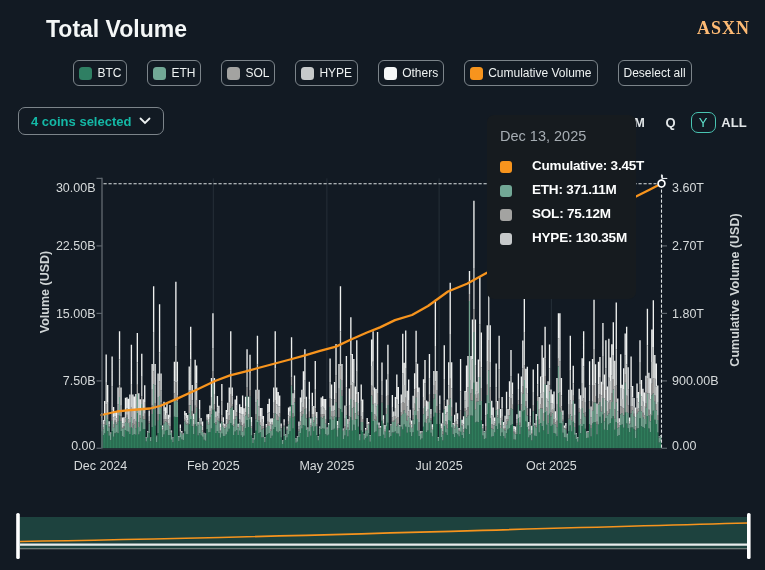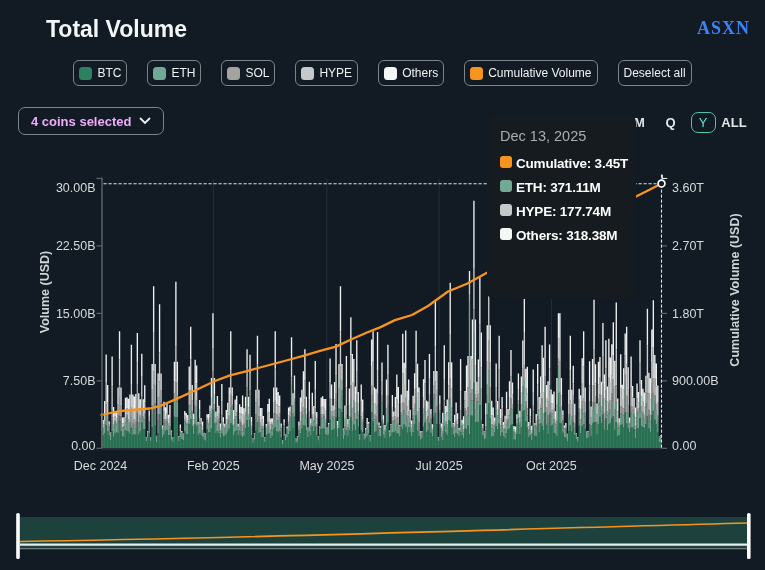--- a/index.html
+++ b/index.html
@@ -1,36 +1,36 @@
 <!DOCTYPE html>
 <html><head><meta charset="utf-8">
 <style>
 * { margin:0; padding:0; box-sizing:border-box; }
 html,body { width:765px; height:570px; background:#121a23; overflow:hidden;
   font-family:"Liberation Sans", sans-serif; }
 .abs { position:absolute; }
 .title { left:18px; top:16px; font-size:23px; font-weight:700; color:#f4f7f7;margin-left:28px; }
 .logo { right:15px; top:18px; font-family:"Liberation Serif", serif; font-weight:700;
-  font-size:18px; color:#3b82f6; letter-spacing:1px; }
+  font-size:18px; color:#fdba74; letter-spacing:1px; }
 .legend { left:0; top:60px; width:765px; display:flex; justify-content:center; gap:20px; }
 .lbtn { display:inline-flex; align-items:center; gap:5px; padding:0 5px; height:26px;
   border:1px solid #7c848a; border-radius:6px; color:#eef2f2; font-size:12px; font-weight:400; white-space:nowrap; }
 .chip { width:13px; height:13px; border-radius:3.5px; display:inline-block; }
 .dd { left:18px; top:107px; width:146px; height:28px; border:1px solid #7c848a; border-radius:7px;
   display:flex; align-items:center; justify-content:space-between; padding:8px 12px;
-  color:#f0abfc; font-size:13px; font-weight:700; }
+  color:#14b8a6; font-size:13px; font-weight:700; }
 .trange { top:112px; right:0; left:624px; display:flex; align-items:center; gap:0; color:#e2e6e8;
   font-size:13px; font-weight:700; }
 .tr-i { width:31px; text-align:center; }
 .tr-y { width:25px; height:21px; border:1px solid #49c4b2; border-radius:7px; color:#5fe0cb; font-weight:400;
   display:flex; align-items:center; justify-content:center; margin:0 3px 0 4.5px; }
 .tooltip { left:487px; top:115px; width:149px; height:184px; background:#161b1f;
   border-radius:7px; padding:12px 13px 10px 13px; z-index:5; }
-.ttitle { color:#a6adb3; font-size:14.5px; line-height:19px; margin-bottom:10px; white-space:nowrap; }
-.trow { display:flex; align-items:flex-start; gap:4px; height:24px; color:#fdfefe;
+.ttitle { color:#a6adb3; font-size:14.5px; line-height:19px; margin-bottom:3px; white-space:nowrap; }
+.trow { display:flex; align-items:flex-end; gap:20px; height:24px; color:#fdfefe;
   font-size:13.5px; font-weight:700; letter-spacing:-0.2px; white-space:nowrap; }
 .tchip { width:12px; height:12px; border-radius:3px; display:inline-block; flex:none; }
 </style></head>
 <body>
 <svg width="765" height="570" viewBox="0 0 765 570" style="position:absolute;left:0;top:0">
 <line x1="213.3" y1="178.4" x2="213.3" y2="448.3" stroke="#262f38" stroke-width="1"></line>
 <line x1="326.9" y1="178.4" x2="326.9" y2="448.3" stroke="#262f38" stroke-width="1"></line>
 <line x1="439.1" y1="178.4" x2="439.1" y2="448.3" stroke="#262f38" stroke-width="1"></line>
 <line x1="551.4" y1="178.4" x2="551.4" y2="448.3" stroke="#262f38" stroke-width="1"></line>
 <path d="M101.74 448.3V431.5M103.22 448.3V435.0M104.71 448.3V433.4M106.19 448.3V424.9M107.67 448.3V431.0M109.16 448.3V435.8M110.64 448.3V440.3M112.12 448.3V431.1M113.60 448.3V436.8M115.09 448.3V433.3M116.57 448.3V432.5M118.05 448.3V433.3M119.54 448.3V415.8M121.02 448.3V430.9M122.50 448.3V436.3M123.98 448.3V437.1M125.47 448.3V430.1M126.95 448.3V431.3M128.43 448.3V431.8M129.91 448.3V434.0M131.40 448.3V427.5M132.88 448.3V435.1M134.36 448.3V433.9M135.85 448.3V434.7M137.33 448.3V412.9M138.81 448.3V434.5M140.29 448.3V431.6M141.78 448.3V422.4M143.26 448.3V429.3M144.74 448.3V428.9M146.23 448.3V441.4M147.71 448.3V437.8M149.19 448.3V433.1M150.67 448.3V441.3M152.16 448.3V427.1M153.64 448.3V409.4M155.12 448.3V425.8M156.61 448.3V441.9M158.09 448.3V432.9M159.57 448.3V414.3M161.05 448.3V425.4M162.54 448.3V437.0M164.02 448.3V434.4M165.50 448.3V430.7M166.98 448.3V430.1M168.47 448.3V435.2M169.95 448.3V435.1M171.43 448.3V439.7M172.92 448.3V442.3M174.40 448.3V416.7M175.88 448.3V417.0M177.36 448.3V417.0M178.85 448.3V441.1M180.33 448.3V437.6M181.81 448.3V439.6M183.30 448.3V440.3M184.78 448.3V431.5M186.26 448.3V434.1M187.74 448.3V434.2M189.23 448.3V424.0M190.71 448.3V418.9M192.19 448.3V426.1M193.68 448.3V434.3M195.16 448.3V424.3M196.64 448.3V426.2M198.12 448.3V435.6M199.61 448.3V433.2M201.09 448.3V435.4M202.57 448.3V436.8M204.05 448.3V439.8M205.54 448.3V440.7M207.02 448.3V429.1M208.50 448.3V432.4M209.99 448.3V432.0M211.47 448.3V428.6M212.95 448.3V409.7M214.43 448.3V423.0M215.92 448.3V433.0M217.40 448.3V430.9M218.88 448.3V432.9M220.37 448.3V437.7M221.85 448.3V433.6M223.33 448.3V436.0M224.81 448.3V436.1M226.30 448.3V434.4M227.78 448.3V431.7M229.26 448.3V428.7M230.75 448.3V423.1M232.23 448.3V425.3M233.71 448.3V434.9M235.19 448.3V431.6M236.68 448.3V430.2M238.16 448.3V434.9M239.64 448.3V430.8M241.12 448.3V435.4M242.61 448.3V437.2M244.09 448.3V435.7M245.57 448.3V428.3M247.06 448.3V419.9M248.54 448.3V427.0M250.02 448.3V419.6M251.50 448.3V435.5M252.99 448.3V443.1M254.47 448.3V439.7M255.95 448.3V430.8M257.44 448.3V421.9M258.92 448.3V433.2M260.40 448.3V432.3M261.88 448.3V437.5M263.37 448.3V437.2M264.85 448.3V442.2M266.33 448.3V435.2M267.82 448.3V434.1M269.30 448.3V432.9M270.78 448.3V438.1M272.26 448.3V435.8M273.75 448.3V429.2M275.23 448.3V427.1M276.71 448.3V431.6M278.20 448.3V432.6M279.68 448.3V431.2M281.16 448.3V437.5M282.64 448.3V444.0M284.13 448.3V436.0M285.61 448.3V440.0M287.09 448.3V437.6M288.57 448.3V434.2M290.06 448.3V431.3M291.54 448.3V405.0M293.02 448.3V428.6M294.51 448.3V416.5M295.99 448.3V442.8M297.47 448.3V441.7M298.95 448.3V437.0M300.44 448.3V433.1M301.92 448.3V428.4M303.40 448.3V424.9M304.89 448.3V425.8M306.37 448.3V429.9M307.85 448.3V437.1M309.33 448.3V431.6M310.82 448.3V435.7M312.30 448.3V426.6M313.78 448.3V431.3M315.27 448.3V426.6M316.75 448.3V434.9M318.23 448.3V440.6M319.71 448.3V434.5M321.20 448.3V429.1M322.68 448.3V428.5M324.16 448.3V428.8M325.64 448.3V434.3M327.13 448.3V435.5M328.61 448.3V434.7M330.09 448.3V419.5M331.58 448.3V430.0M333.06 448.3V429.8M334.54 448.3V428.7M336.02 448.3V417.3M337.51 448.3V436.8M338.99 448.3V428.0M340.47 448.3V409.0M341.96 448.3V412.3M343.44 448.3V438.9M344.92 448.3V435.4M346.40 448.3V430.0M347.89 448.3V436.4M349.37 448.3V430.2M350.85 448.3V417.2M352.34 448.3V430.7M353.82 448.3V424.7M355.30 448.3V430.0M356.78 448.3V419.0M358.27 448.3V426.8M359.75 448.3V440.6M361.23 448.3V430.4M362.71 448.3V432.0M364.20 448.3V439.7M365.68 448.3V437.9M367.16 448.3V436.4M368.65 448.3V433.4M370.13 448.3V441.7M371.61 448.3V412.1M373.09 448.3V421.1M374.58 448.3V432.5M376.06 448.3V431.6M377.54 448.3V424.8M379.03 448.3V436.5M380.51 448.3V435.9M381.99 448.3V420.7M383.47 448.3V434.7M384.96 448.3V437.9M386.44 448.3V426.5M387.92 448.3V422.7M389.41 448.3V437.5M390.89 448.3V436.1M392.37 448.3V432.4M393.85 448.3V432.6M395.34 448.3V431.6M396.82 448.3V433.6M398.30 448.3V433.7M399.79 448.3V436.5M401.27 448.3V426.7M402.75 448.3V429.6M404.23 448.3V424.5M405.72 448.3V426.8M407.20 448.3V432.8M408.68 448.3V427.2M410.16 448.3V432.3M411.65 448.3V436.2M413.13 448.3V432.3M414.61 448.3V424.6M416.10 448.3V415.2M417.58 448.3V430.8M419.06 448.3V436.1M420.54 448.3V439.8M422.03 448.3V438.5M423.51 448.3V426.8M424.99 448.3V422.6M426.48 448.3V431.9M427.96 448.3V430.6M429.44 448.3V422.8M430.92 448.3V432.8M432.41 448.3V436.4M433.89 448.3V416.8M435.37 448.3V412.7M436.86 448.3V424.0M438.34 448.3V441.1M439.82 448.3V424.1M441.30 448.3V436.9M442.79 448.3V440.5M444.27 448.3V425.9M445.75 448.3V432.6M447.23 448.3V435.0M448.72 448.3V419.9M450.20 448.3V421.4M451.68 448.3V427.5M453.17 448.3V434.2M454.65 448.3V437.0M456.13 448.3V432.9M457.61 448.3V434.6M459.10 448.3V436.6M460.58 448.3V431.8M462.06 448.3V435.1M463.55 448.3V438.0M465.03 448.3V428.4M466.51 448.3V429.2M467.99 448.3V425.5M469.48 448.3V434.1M470.96 448.3V415.6M472.44 448.3V415.7M473.93 448.3V382.8M475.41 448.3V422.5M476.89 448.3V421.8M478.37 448.3V422.3M479.86 448.3V405.1M481.34 448.3V420.4M482.82 448.3V435.5M484.30 448.3V439.0M485.79 448.3V438.4M487.27 448.3V413.9M488.75 448.3V403.1M490.24 448.3V418.2M491.72 448.3V436.8M493.20 448.3V436.2M494.68 448.3V432.6M496.17 448.3V426.1M497.65 448.3V429.2M499.13 448.3V423.4M500.62 448.3V436.0M502.10 448.3V432.4M503.58 448.3V436.3M505.06 448.3V438.4M506.55 448.3V433.2M508.03 448.3V429.6M509.51 448.3V428.1M511.00 448.3V425.2M512.48 448.3V423.9M513.96 448.3V439.6M515.44 448.3V439.7M516.93 448.3V434.3M518.41 448.3V418.3M519.89 448.3V434.3M521.38 448.3V427.3M522.86 448.3V411.4M524.34 448.3V410.3M525.82 448.3V421.5M527.31 448.3V427.3M528.79 448.3V437.6M530.27 448.3V435.2M531.75 448.3V440.4M533.24 448.3V426.2M534.72 448.3V435.8M536.20 448.3V436.2M537.69 448.3V416.3M539.17 448.3V432.6M540.65 448.3V423.1M542.13 448.3V425.9M543.62 448.3V430.5M545.10 448.3V412.2M546.58 448.3V424.8M548.07 448.3V434.1M549.55 448.3V413.8M551.03 448.3V426.1M552.51 448.3V424.7M554.00 448.3V433.1M555.48 448.3V433.7M556.96 448.3V436.3M558.45 448.3V393.3M559.93 448.3V423.1M561.41 448.3V423.6M562.89 448.3V432.8M564.38 448.3V437.3M565.86 448.3V437.5M567.34 448.3V440.9M568.82 448.3V431.2M570.31 448.3V425.6M571.79 448.3V431.5M573.27 448.3V421.7M574.76 448.3V434.8M576.24 448.3V439.1M577.72 448.3V441.8M579.20 448.3V425.4M580.69 448.3V433.2M582.17 448.3V425.9M583.65 448.3V424.1M585.14 448.3V428.8M586.62 448.3V438.1M588.10 448.3V437.8M589.58 448.3V424.1M591.07 448.3V436.6M592.55 448.3V423.4M594.03 448.3V422.2M595.52 448.3V422.2M597.00 448.3V434.4M598.48 448.3V424.5M599.96 448.3V416.8M601.45 448.3V423.3M602.93 448.3V414.5M604.41 448.3V429.8M605.89 448.3V418.1M607.38 448.3V430.0M608.86 448.3V424.4M610.34 448.3V423.0M611.83 448.3V418.4M613.31 448.3V416.0M614.79 448.3V429.8M616.27 448.3V422.0M617.76 448.3V436.0M619.24 448.3V435.1M620.72 448.3V425.0M622.21 448.3V424.5M623.69 448.3V427.8M625.17 448.3V412.6M626.65 448.3V423.5M628.14 448.3V428.3M629.62 448.3V431.9M631.10 448.3V427.6M632.59 448.3V427.6M634.07 448.3V429.3M635.55 448.3V438.0M637.03 448.3V428.5M638.52 448.3V428.2M640.00 448.3V418.2M641.48 448.3V426.3M642.96 448.3V427.1M644.45 448.3V428.2M645.93 448.3V424.3M647.41 448.3V416.1M648.90 448.3V428.5M650.38 448.3V431.9M651.86 448.3V415.5M653.34 448.3V410.7M654.83 448.3V419.8M656.31 448.3V423.9M657.79 448.3V432.4M659.28 448.3V442.4M660.76 448.3V441.5" stroke="#2f7c5b" stroke-width="1.35" fill="none"></path>
@@ -126,20 +126,20 @@
 <div class="ttitle">Dec 13, 2025</div>
 <div class="trow">
       <span class="tchip" style="background:#f7941d"></span>
       <span>Cumulative: 3.45T</span>
     </div>
 <div class="trow">
       <span class="tchip" style="background:#72a896"></span>
       <span>ETH: 371.11M</span>
     </div>
 <div class="trow">
-      <span class="tchip" style="background:#c6c9ca"></span>
-      <span>HYPE: 177.74M</span>
+      <span class="tchip" style="background:#a3a3a1"></span>
+      <span>SOL: 75.12M</span>
     </div>
 <div class="trow">
-      <span class="tchip" style="background:#f5f7f7"></span>
-      <span>Others: 318.38M</span>
+      <span class="tchip" style="background:#c6c9ca"></span>
+      <span>HYPE: 130.35M</span>
     </div>
 </div>
 
 </body></html>

